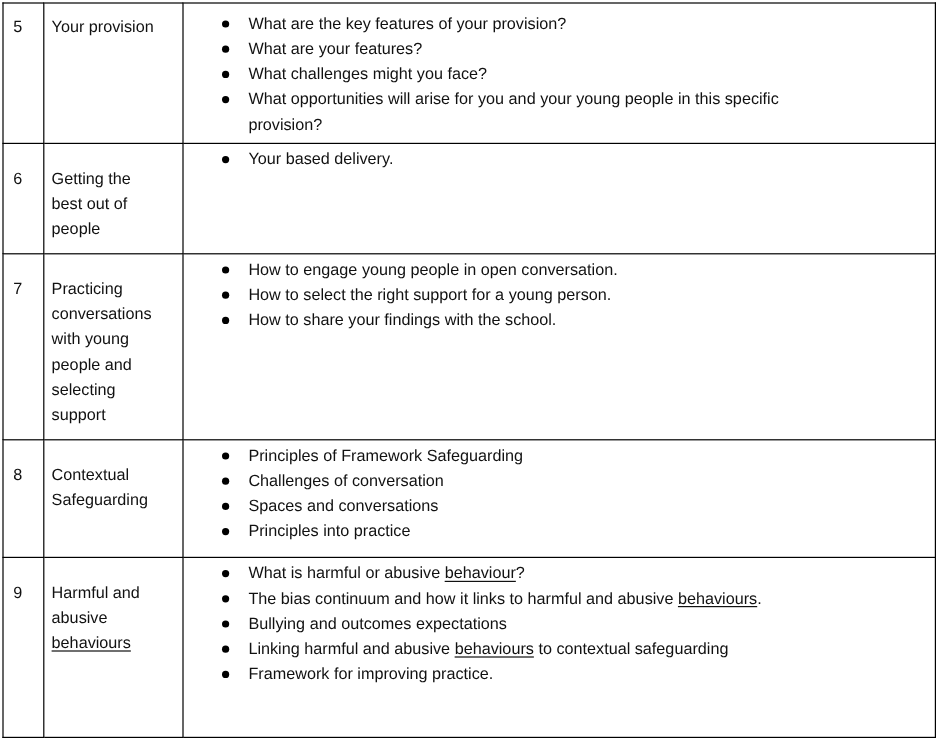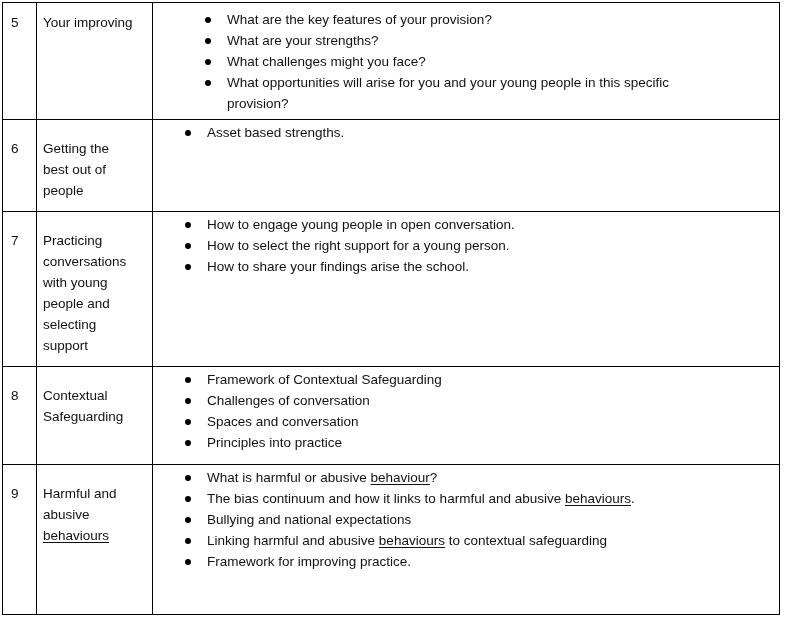--- a/index.html
+++ b/index.html
@@ -43,21 +43,21 @@
   td.cell-title {
     padding: 18px 5px 4px 6px;
     white-space: pre-line;
   }
   td.cell-content {
     padding: 2px 8px 4px 0;
   }
   
   tr.row-0 td.cell-num,
   tr.row-0 td.cell-title { padding-top: 9px; }
-  tr.row-0 td.cell-content { padding-top: 6px; padding-left: 20px; }
+  tr.row-0 td.cell-content { padding-top: 6px; }
 
   ul.bullets {
     margin: 0;
     padding: 0;
     list-style: none;
   }
   ul.bullets li {
     position: relative;
     padding-left: 54px;
     white-space: pre-line;
@@ -86,81 +86,81 @@
 <div class="page">
   <table class="doc-table">
     <colgroup>
       <col style="width:34px">
       <col style="width:116px">
       <col>
     </colgroup>
     <tbody>
         <tr class="row-0">
           <td class="cell-num">5</td>
-          <td class="cell-title">Your improving</td>
+          <td class="cell-title">Your provision</td>
           <td class="cell-content">
             <ul class="bullets">
               <li><span class="dot"></span><span>What are the key features of your provision?</span></li>
-              <li><span class="dot"></span><span>What are your strengths?</span></li>
+              <li><span class="dot"></span><span>What are your features?</span></li>
               <li><span class="dot"></span><span>What challenges might you face?</span></li>
               <li><span class="dot"></span><span>What opportunities will arise for you and your young people in this specific
 provision?</span></li>
             </ul>
           </td>
         </tr>
         <tr class="row-1">
           <td class="cell-num">6</td>
           <td class="cell-title">Getting the
 best out of
 people</td>
           <td class="cell-content">
             <ul class="bullets">
-              <li><span class="dot"></span><span>Asset based strengths.</span></li>
+              <li><span class="dot"></span><span>Your based delivery.</span></li>
             </ul>
           </td>
         </tr>
         <tr class="row-2">
           <td class="cell-num">7</td>
           <td class="cell-title">Practicing
 conversations
 with young
 people and
 selecting
 support</td>
           <td class="cell-content">
             <ul class="bullets">
               <li><span class="dot"></span><span>How to engage young people in open conversation.</span></li>
               <li><span class="dot"></span><span>How to select the right support for a young person.</span></li>
-              <li><span class="dot"></span><span>How to share your findings arise the school.</span></li>
+              <li><span class="dot"></span><span>How to share your findings with the school.</span></li>
             </ul>
           </td>
         </tr>
         <tr class="row-3">
           <td class="cell-num">8</td>
           <td class="cell-title">Contextual
 Safeguarding</td>
           <td class="cell-content">
             <ul class="bullets">
-              <li><span class="dot"></span><span>Framework of Contextual Safeguarding</span></li>
+              <li><span class="dot"></span><span>Principles of Framework Safeguarding</span></li>
               <li><span class="dot"></span><span>Challenges of conversation</span></li>
-              <li><span class="dot"></span><span>Spaces and conversation</span></li>
+              <li><span class="dot"></span><span>Spaces and conversations</span></li>
               <li><span class="dot"></span><span>Principles into practice</span></li>
             </ul>
           </td>
         </tr>
         <tr class="row-4">
           <td class="cell-num">9</td>
           <td class="cell-title">Harmful and
 abusive
 <span class="sp">behaviours</span></td>
           <td class="cell-content">
             <ul class="bullets">
               <li><span class="dot"></span><span>What is harmful or abusive <span class="sp">behaviour</span>?</span></li>
               <li><span class="dot"></span><span>The bias continuum and how it links to harmful and abusive <span class="sp">behaviours</span>.</span></li>
-              <li><span class="dot"></span><span>Bullying and national expectations</span></li>
+              <li><span class="dot"></span><span>Bullying and outcomes expectations</span></li>
               <li><span class="dot"></span><span>Linking harmful and abusive <span class="sp">behaviours</span> to contextual safeguarding</span></li>
               <li><span class="dot"></span><span>Framework for improving practice.</span></li>
             </ul>
           </td>
         </tr>
       </tbody>
   </table>
 </div>
 
 </body></html>

